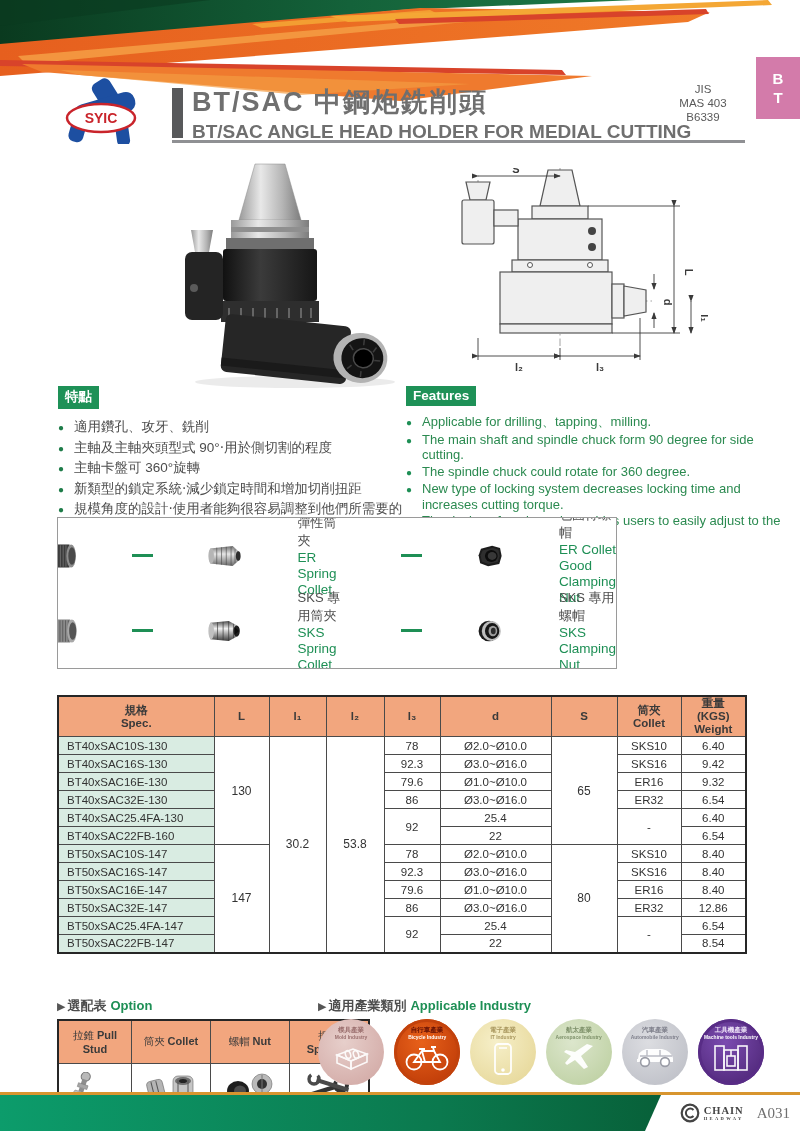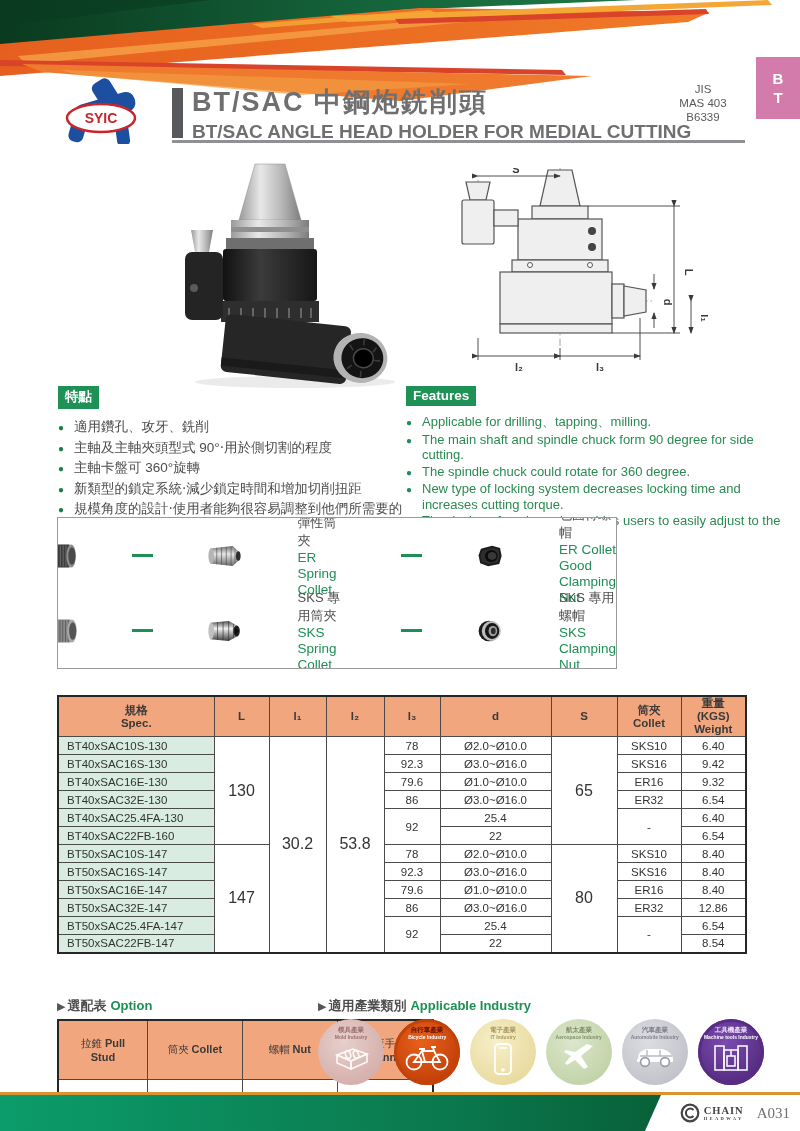--- a/index.html
+++ b/index.html
@@ -55,29 +55,29 @@
   .acc-label2 .en { font-size:13.5px; color:#1E8F55; line-height:16px; }
 
   
   table.spec { position:absolute; left:57px; top:695px; width:688px; border-collapse:collapse;
     table-layout:fixed; font-size:11.5px; color:#333;border-radius:24px; }
   table.spec td { border:1px solid #4a4a4a; text-align:center; vertical-align:middle;
     height:18px; padding:0; background:#fff; }
   table.spec { border:2px solid #262626; }
   table.spec td.hd { background:#F2A67E; font-weight:bold; color:#3A3A3A; height:40px; line-height:13px; }
   table.spec td.spec-name { background:#D9ECE2; text-align:left; padding-left:8px; }
-  table.spec td.big { font-size:16px; }
+  table.spec td.big { font-size:12px; }
 
   
   .option-block { position:absolute; left:57px; top:997px; }
   .sec-title { font-size:13px; color:#4D4D4D; font-weight:bold; }
   .sec-title .tri { color:#555; font-size:11px; margin-right:2px; }
   .sec-title .en { color:#1E8F55; font-weight:bold; margin-left:4px; }
   table.option { border-collapse:collapse; border:2px solid #262626; margin-top:4px; font-size:12px; color:#333; }
-  table.option td { border:1px solid #4a4a4a; width:63px; text-align:center; padding:16px; }
+  table.option td { border:1px solid #4a4a4a; width:63px; text-align:center; padding:8px; }
   table.option td.oh { background:#F2A67E; height:20px; font-size:10.5px; color:#3A3A3A; }
   table.option td.oh b { font-size:11px; }
   table.option td.img { height:32px; background:#fff; }
   table.option td.code { height:21px; font-size:12.5px; }
 
   
   .industry-block { position:absolute; left:318px; top:997px; }
   .circles { display:flex; gap:10px; margin-top:4px; }
   .ind { width:66px; height:66px; border-radius:50%; position:relative; display:flex;
     flex-direction:column; align-items:center; overflow:hidden; }

